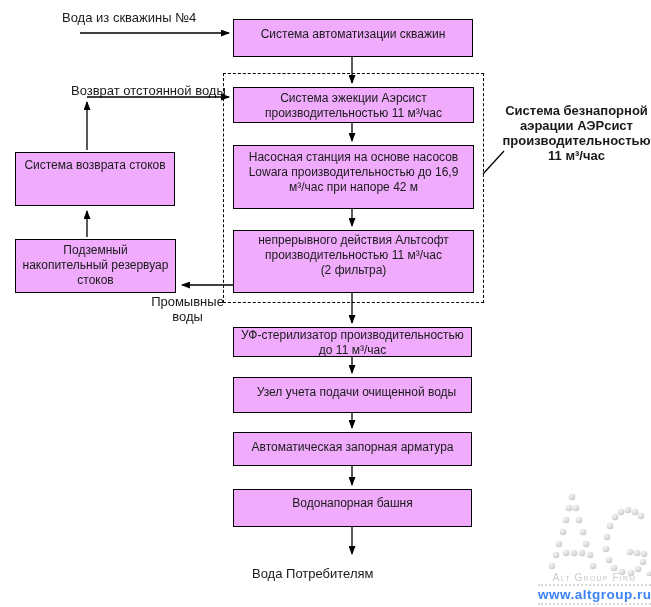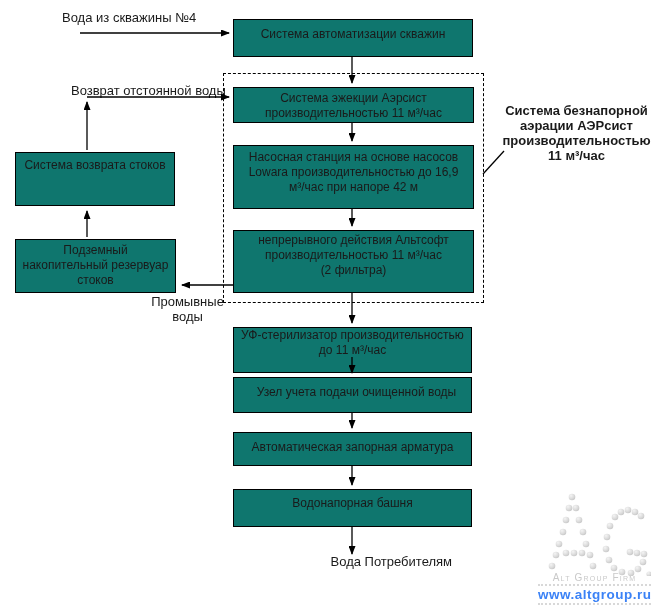--- a/index.html
+++ b/index.html
@@ -25,21 +25,21 @@
   .dashed-rect {
     position: absolute;
     left: 223px; top: 73px;
     width: 261px; height: 230px;
     border: 1px dashed #000000;
     z-index: 5;
   }
   .node {
     position: absolute;
     border: 1px solid #000000;
-    background: #0f766e;
+    background: #f0abfc;
     display: flex;
     flex-direction: column;
     align-items: center;
     text-align: center;
     font-size: 12px;
     line-height: 15px;
     z-index: 10;
   }
   .node .line { width: 100%; }
   .bold { font-weight: normal; }
@@ -138,21 +138,21 @@
     <div class="line">Lowara производительностью до 16,9</div>
     <div class="line">м³/час при напоре 42 м</div>
   </div>
 
   <div class="node" style="left:233px; top:230px; width:241px; height:63px; padding-top:2px;">
     <div class="line">непрерывного действия Альтсофт</div>
     <div class="line">производительностью 11 м³/час</div>
     <div class="line">(2 фильтра)</div>
   </div>
 
-  <div class="node" style="left:233px; top:327px; width:239px; height:46px; padding-top:0px;">
+  <div class="node" style="left:233px; top:327px; width:239px; height:30px; padding-top:0px;">
     <div class="line">УФ-стерилизатор производительностью</div>
     <div class="line">до 11 м³/час</div>
   </div>
 
   <div class="node" style="left:233px; top:377px; width:239px; height:36px; padding-top:7px;padding-left:8px;">
     <div class="line">Узел учета подачи очищенной воды</div>
   </div>
 
   <div class="node" style="left:233px; top:432px; width:239px; height:34px; padding-top:7px;">
     <div class="line">Автоматическая запорная арматура</div>
@@ -174,21 +174,21 @@
 
   <div class="edge-label bold" style="left:62px; top:10px;">Вода из скважины №4</div>
 
   <div class="edge-label" style="left:71px; top:83px;">Возврат отстоянной воды</div>
 
   <div class="edge-label wrap" style="left:150px; top:294px; width:75px; text-align:center;">
     <div>Промывные</div>
     <div>воды</div>
   </div>
 
-  <div class="edge-label bold" style="left:252px; top:554px; width:200px; text-align:right;">Вода Потребителям</div>
+  <div class="edge-label bold" style="left:252px; top:566px; width:200px; text-align:left;">Вода Потребителям</div>
 
   <div class="callout-label">
     <div>Система безнапорной</div>
     <div>аэрации АЭРсист</div>
     <div>производительностью</div>
     <div>11 м³/час</div>
   </div>
 
   <div class="watermark">
     <svg class="wm-dots" width="113" height="88" viewBox="0 0 113 88">

